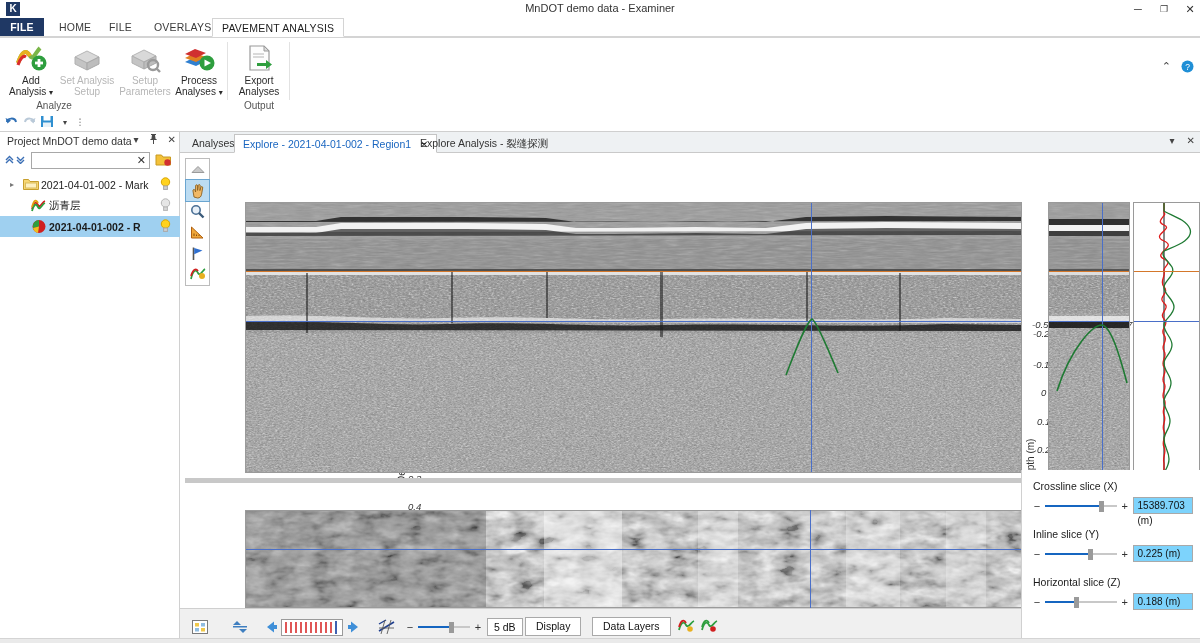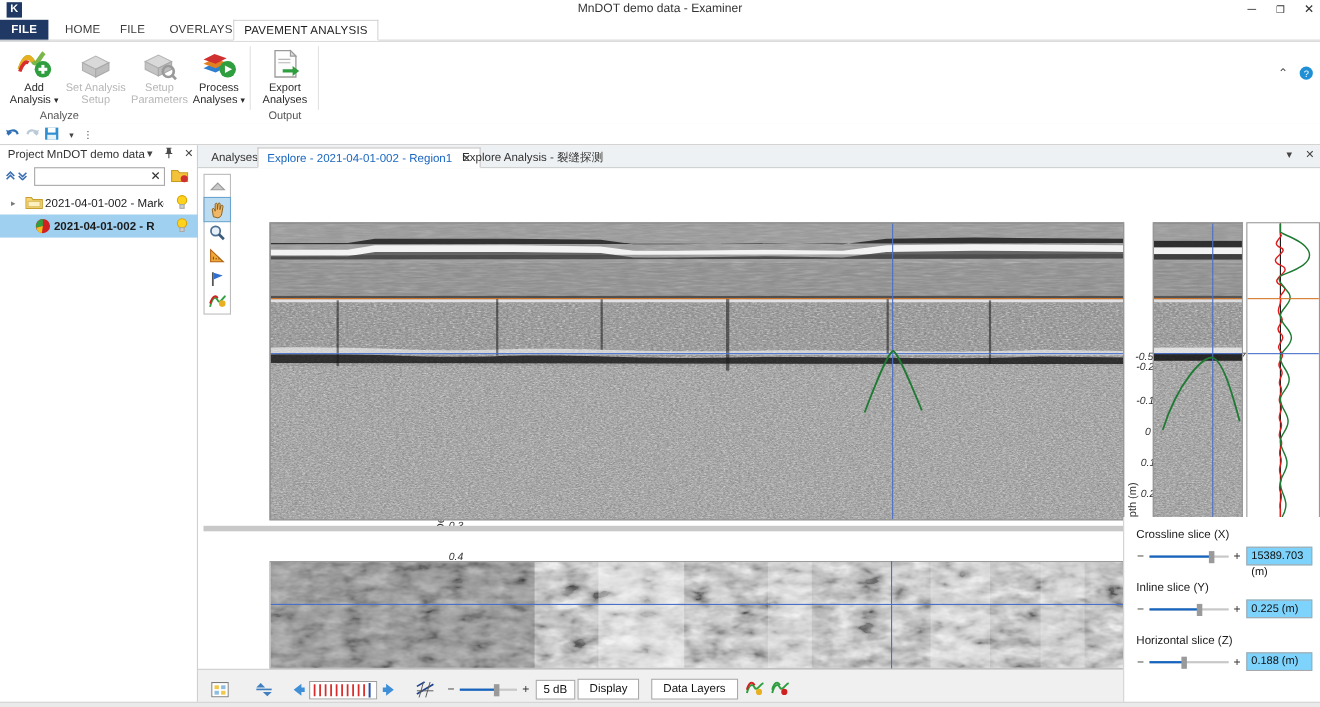--- a/index.html
+++ b/index.html
@@ -309,20 +309,36 @@
         </span>
         <span class="tlabel">2021-04-01-002 - Marker</span>
         <span class="bulb">
           <svg width="11" height="14" viewBox="0 0 11 14">
             <circle cx="5.5" cy="5" r="4.2" fill="#ffd21e" stroke="#d9a400"></circle>
             <rect x="3.6" y="9" width="3.8" height="3.4" fill="#cfcfcf" stroke="#a8a8a8"></rect>
           </svg>
         </span>
       </div>
 
+      <div class="trow" style="padding-left:29px;">
+        <span class="ticon">
+          <svg width="16" height="14" viewBox="0 0 16 14">
+            <path d="M1 10 C3 3,5 2,7 6 C9 10,11 3,14 2" stroke="#d02020" stroke-width="1.8" fill="none"></path>
+            <path d="M1 12 C3 5,5 4,7 8 C9 12,11 5,14 4" stroke="#2e9e3e" stroke-width="1.8" fill="none"></path>
+            <path d="M1 8 C3 1,5 0,7 4" stroke="#e0a010" stroke-width="1.8" fill="none"></path>
+          </svg>
+        </span>
+        <span class="tlabel">沥青层</span>
+        <span class="bulb">
+          <svg width="11" height="14" viewBox="0 0 11 14">
+            <circle cx="5.5" cy="5" r="4.2" fill="#e6e6e6" stroke="#b5b5b5"></circle>
+            <rect x="3.6" y="9" width="3.8" height="3.4" fill="#d8d8d8" stroke="#b5b5b5"></rect>
+          </svg>
+        </span>
+      </div>
 
       <div class="trow selected" style="padding-left:29px;align-items:center;">
         <span class="ticon">
           <svg width="16" height="15" viewBox="0 0 16 15">
             <circle cx="8" cy="7.5" r="6.5" fill="#d02020"></circle>
             <path d="M8 7.5 L8 1 A6.5 6.5 0 0 0 2 9 Z" fill="#2e9e3e"></path>
             <path d="M8 7.5 L2 9 A6.5 6.5 0 0 0 7 14 Z" fill="#f0c020"></path>
           </svg>
         </span>
         <span class="tlabel">2021-04-01-002 - R</span>

